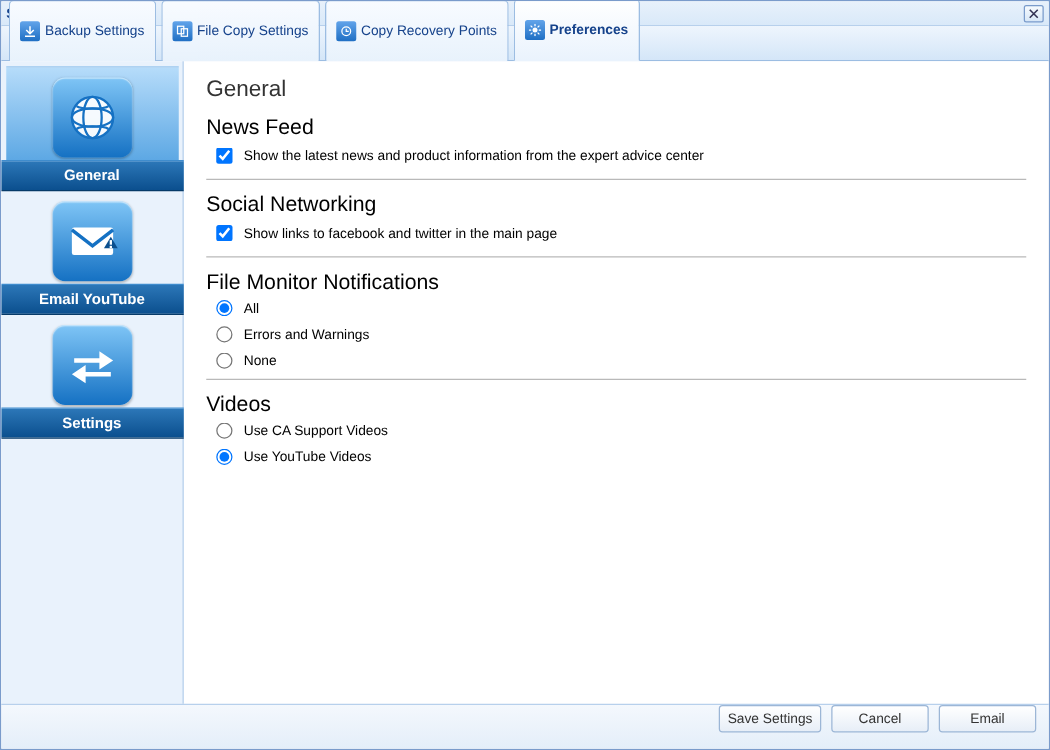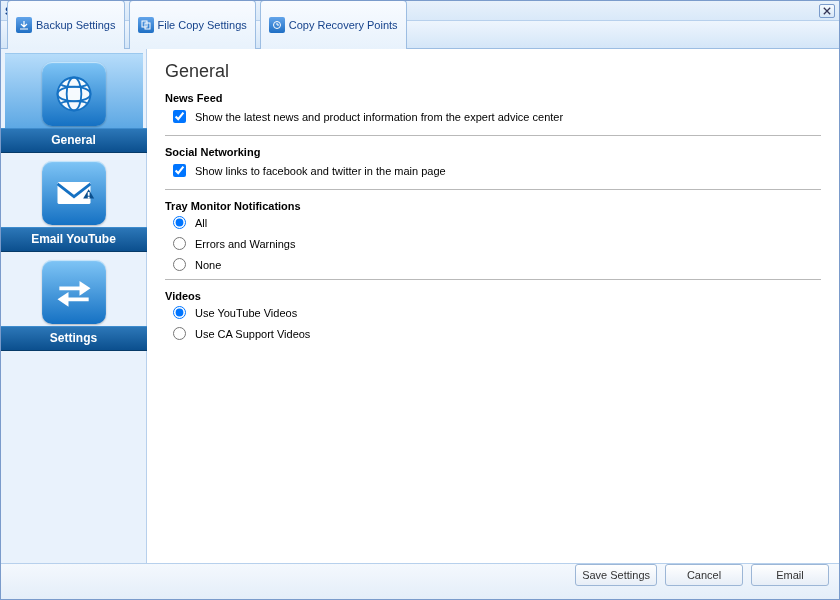--- a/index.html
+++ b/index.html
@@ -23,21 +23,21 @@
   .sidebar { width:146px; background:#e9f2fc; border-right:1px solid #b7d0ec; display:flex; flex-direction:column; padding-top:4px; }
   .side-item { display:flex; flex-direction:column; align-items:center; cursor:pointer; }
   .iconwrap { width:138px; display:flex; justify-content:center; padding:8px 0 2px 0; }
   .bigicon { width:64px; height:64px; border-radius:10px; background:linear-gradient(#7fc5f6,#1571c3); box-shadow:inset 0 1px 1px rgba(255,255,255,.6), 0 1px 2px rgba(0,0,0,.25); display:flex; align-items:center; justify-content:center; }
   .bigicon svg { width:44px; height:44px; }
   .side-item.active .iconwrap { background:linear-gradient(#b6dcfa,#5da8e4); border-top:1px solid #9bc8ee; border-bottom:0; }
   .side-label { width:146px; text-align:center; color:#fff; font-weight:bold; font-size:12px; padding:4px 0 5px 0; background:linear-gradient(#2c77b8,#0b4f8e); border-top:1px solid #3f8ccd; border-bottom:1px solid #063a68; }
 
   .content { flex:1; padding:12px 18px 8px 18px; overflow:auto; }
   .content h1 { font-size:18px; font-weight:normal; color:#333; margin:0 0 10px 0; }
-  .section-title { font-weight:bold; font-size:11px; margin-top:6px; }
+  .section-title { font-weight:normal; font-size:17px; margin-top:6px; }
   .row { display:flex; align-items:center; gap:9px; padding:6px 0 8px 8px; font-size:11px; }
   .row input[type=checkbox], .row input[type=radio] { margin:0; }
   hr.sep { border:none; border-top:1px solid #b9b9b9; margin:4px 0 10px 0; }
   .radio-group .row { padding:4px 0 4px 8px; }
 
   .footer { height:36px; border-top:1px solid #b7d0ec; background:linear-gradient(#f4f8fd,#e4eef9); display:flex; align-items:flex-start; justify-content:flex-end; gap:8px; padding:0 10px; }
   .btn { min-width:78px; height:22px; border:1px solid #9cb6d6; border-radius:3px; background:linear-gradient(#ffffff,#e7eef7); font-size:11px; color:#333; cursor:pointer; }
 </style>
 </head>
 <body>
@@ -71,20 +71,29 @@
     <span>File Copy Settings</span>
   </div>
   <div class="tab">
     <span class="ticon">
         <svg viewBox="0 0 10 10">
           <circle cx="5" cy="5" r="3.5" fill="none" stroke="#fff"></circle>
           <path d="M5 3 V5 H7" stroke="#fff" fill="none"></path>
         </svg>
       </span>
     <span>Copy Recovery Points</span>
+  </div>
+  <div class="tab active">
+    <span class="ticon">
+        <svg viewBox="0 0 10 10">
+          <circle cx="5" cy="5" r="2" fill="#fff"></circle>
+          <path d="M5 0v2M5 8v2M0 5h2M8 5h2M1.5 1.5l1.4 1.4M7.1 7.1l1.4 1.4M8.5 1.5L7.1 2.9M2.9 7.1L1.5 8.5" stroke="#fff" stroke-width="1"></path>
+        </svg>
+      </span>
+    <span>Preferences</span>
   </div>
 </div>
 
 <div class="body">
   <div class="sidebar">
 
     <div class="side-item active">
       <div class="iconwrap">
           <div class="bigicon">
         <svg viewBox="0 0 48 48">
@@ -138,46 +147,46 @@
     </div>
     <hr class="sep">
 
     <div class="section-title">Social Networking</div>
     <div class="row">
       <input type="checkbox" checked="" style="">
       <span>Show links to facebook and twitter in the main page</span>
     </div>
     <hr class="sep">
 
-    <div class="section-title">Tray Monitor Notifications</div>
+    <div class="section-title">File Monitor Notifications</div>
     <div class="radio-group">
       <div class="row">
         <input type="radio" name="tray" checked="" style="">
         <span>All</span>
       </div>
       <div class="row">
         <input type="radio" name="tray" style="">
         <span>Errors and Warnings</span>
       </div>
       <div class="row">
         <input type="radio" name="tray" style="">
         <span>None</span>
       </div>
     </div>
     <hr class="sep">
 
     <div class="section-title">Videos</div>
     <div class="radio-group">
       <div class="row">
+        <input type="radio" name="videos" style="">
+        <span>Use CA Support Videos</span>
+      </div>
+      <div class="row">
         <input type="radio" name="videos" checked="" style="">
         <span>Use YouTube Videos</span>
-      </div>
-      <div class="row">
-        <input type="radio" name="videos" style="">
-        <span>Use CA Support Videos</span>
       </div>
     </div>
   </div>
 </div>
 
 <div class="footer">
   <button class="btn">Save Settings</button>
   <button class="btn">Cancel</button>
   <button class="btn">Email</button>
 </div>

